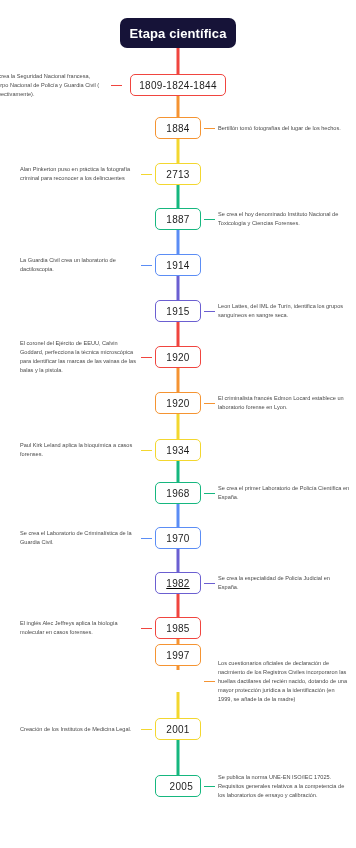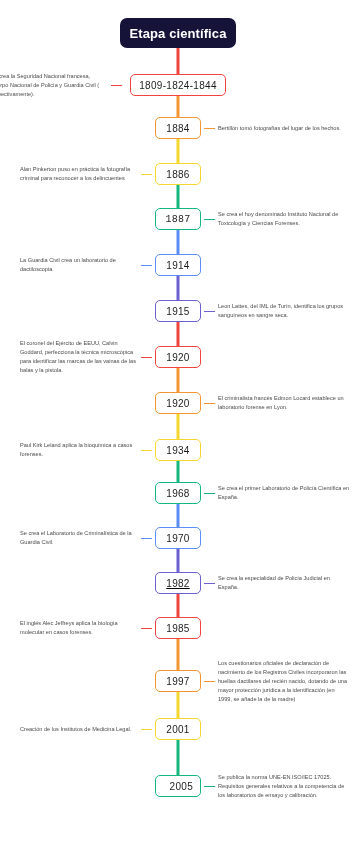--- a/index.html
+++ b/index.html
@@ -150,23 +150,23 @@
       <div class="stub" style="top: 786px; background: rgb(22, 183, 127); left: 204px; width: 11px;"></div>
     </div>
   <div id="nodes">
       <div class="node wide" style="top: 74px; border-color: rgb(240, 69, 63);">
         <span>1809-1824-1844</span>
       </div>
       <div class="node narrow" style="top: 117px; border-color: rgb(245, 148, 50);">
         <span>1884</span>
       </div>
       <div class="node narrow" style="top: 163px; border-color: rgb(243, 215, 47);">
-        <span>1886</span>
-      </div>
-      <div class="node narrow" style="top: 208px; border-color: rgb(22, 183, 127); font-family: Liberation Mono, monospace;">
+        <span>2713</span>
+      </div>
+      <div class="node narrow" style="top: 208px; border-color: rgb(22, 183, 127);">
         <span>1887</span>
       </div>
       <div class="node narrow" style="top: 254px; border-color: rgb(91, 141, 245);">
         <span>1914</span>
       </div>
       <div class="node narrow" style="top: 300px; border-color: rgb(107, 95, 209);">
         <span>1915</span>
       </div>
       <div class="node narrow" style="top: 346px; border-color: rgb(240, 69, 63);">
         <span>1920</span>
@@ -182,21 +182,21 @@
       </div>
       <div class="node narrow" style="top: 527px; border-color: rgb(91, 141, 245);">
         <span>1970</span>
       </div>
       <div class="node narrow" style="top: 572px; border-color: rgb(107, 95, 209); text-decoration: underline;">
         <span>1982</span>
       </div>
       <div class="node narrow" style="top: 617px; border-color: rgb(240, 69, 63);">
         <span>1985</span>
       </div>
-      <div class="node narrow" style="top: 670px; border-color: rgb(245, 148, 50); align-items: center;">
+      <div class="node narrow" style="top: 644px; border-color: rgb(245, 148, 50); align-items: center;">
         <span>1997</span>
       </div>
       <div class="node narrow" style="top: 718px; border-color: rgb(243, 215, 47);">
         <span>2001</span>
       </div>
       <div class="node narrow" style="top: 775px; border-color: rgb(22, 183, 127); justify-content: flex-end;">
         <span>2005</span>
       </div>
     </div>
   <div id="labels">

